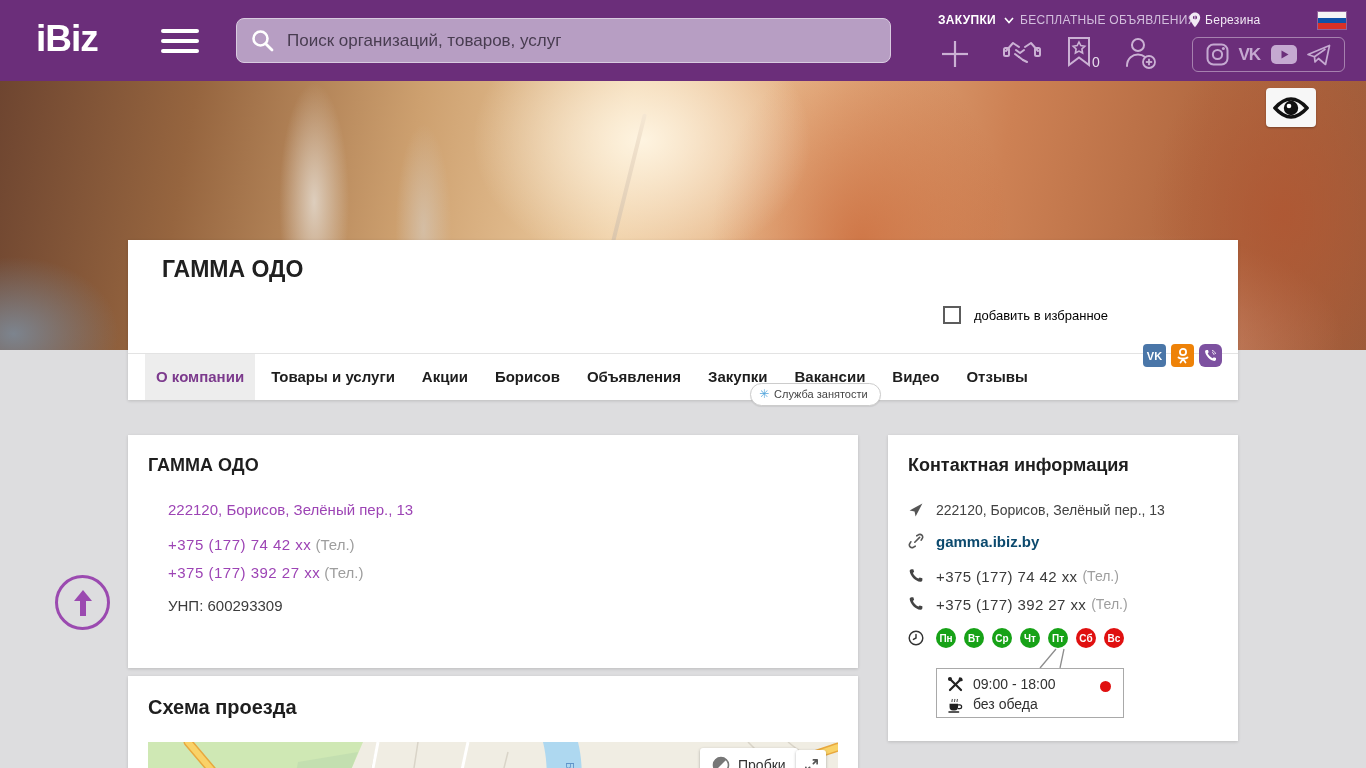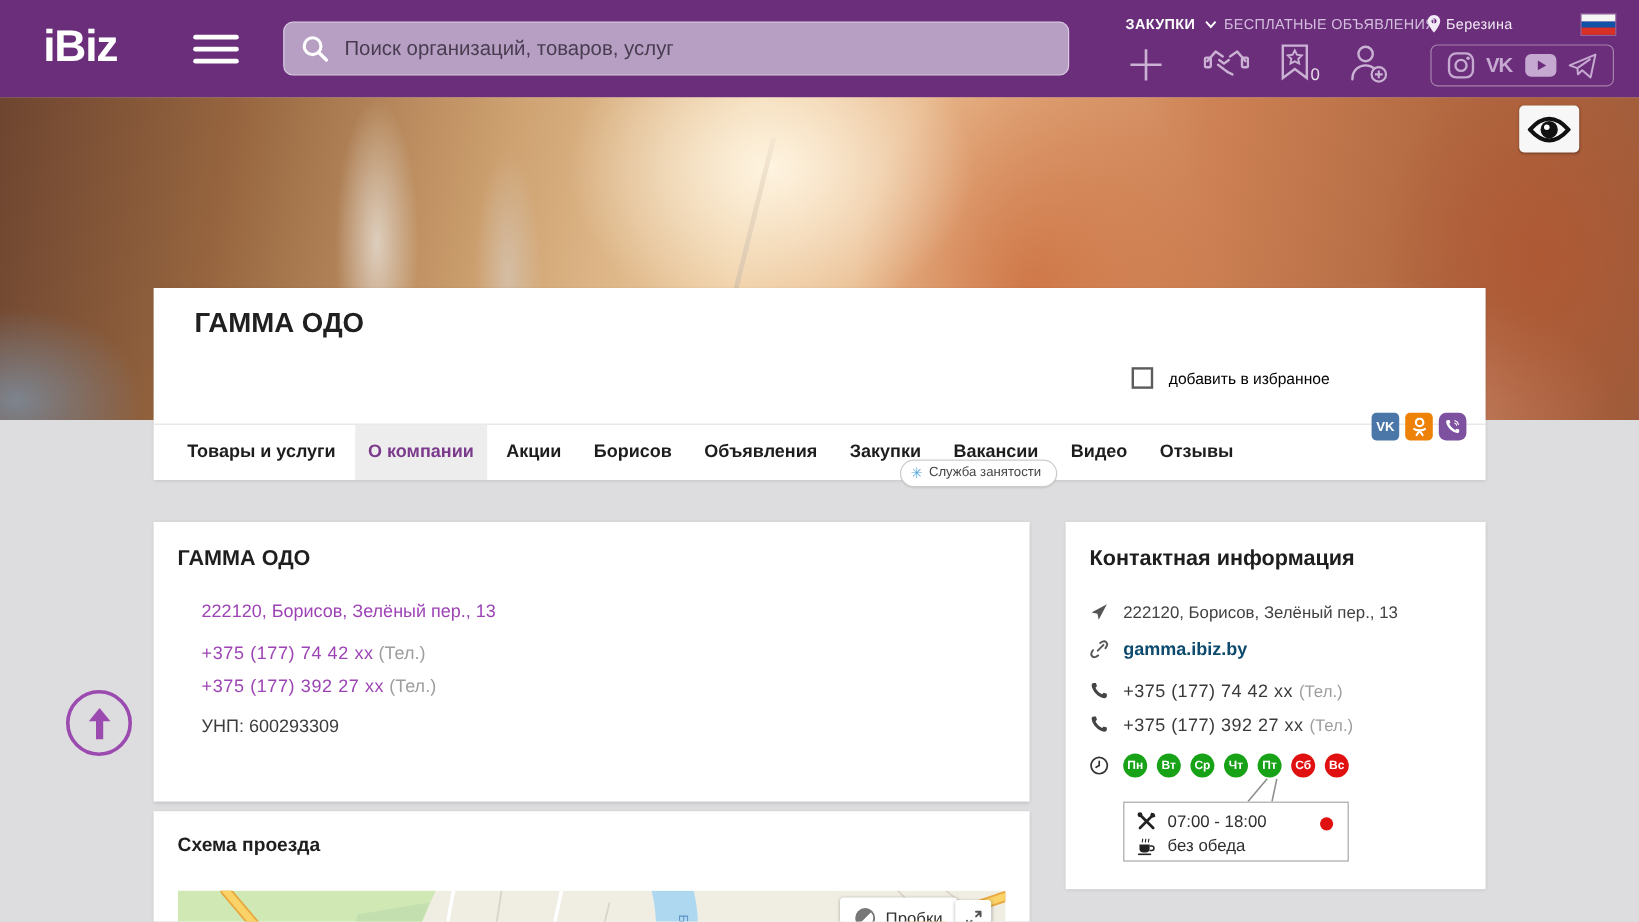--- a/index.html
+++ b/index.html
@@ -85,21 +85,21 @@
   .days { display:flex; gap:8px; }
   .day { width:20px; height:20px; border-radius:50%; color:#fff; font-size:10px; font-weight:bold; display:flex; align-items:center; justify-content:center; cursor:pointer; }
   .day-open { background:#17a217; }
   .day-closed { background:#e01010; }
   .hours-tip { position:absolute; left:48px; top:233px; width:188px; height:50px; background:#fff; border:1px solid #a9a9a9; padding:5px 10px 5px 10px; }
   .tip-row { display:flex; align-items:center; height:20px; gap:9px; }
   .tip-text { font-size:14px; color:#2f2f2f; }
   .tip-dot { position:absolute; right:12px; top:12px; width:11px; height:11px; border-radius:50%; background:#e01010; }
 
   .map-card { position:absolute; left:128px; top:676px; width:730px; height:200px; }
-  .map-title { position:absolute; left:20px; top:20px; font-size:16px; font-weight:bold; color:#1e1e1e; }
+  .map-title { position:absolute; left:20px; top:20px; font-size:20px; font-weight:bold; color:#1e1e1e; }
   .map-area { position:absolute; left:20px; top:66px; width:690px; height:130px; overflow:hidden; }
   .traffic-btn { position:absolute; left:572px; top:72px; height:34px; background:#fff; border-radius:3px; box-shadow:0 1px 3px rgba(0,0,0,.3); display:flex; align-items:center; gap:8px; padding:0 12px; font-size:14px; color:#333; cursor:pointer; }
   .expand-btn { position:absolute; left:668px; top:74px; width:30px; height:30px; background:#fff; border-radius:3px; box-shadow:0 1px 3px rgba(0,0,0,.3); display:flex; align-items:center; justify-content:center; cursor:pointer; }
 
   .scroll-top { position:absolute; left:55px; top:575px; width:55px; height:55px; border:3px solid #9b4ab0; border-radius:50%; display:flex; align-items:center; justify-content:center; cursor:pointer; }
 </style>
 </head>
 <body>
 
 <div id="screen">
@@ -191,22 +191,22 @@
       <svg width="24" height="22" viewBox="0 0 24 22">
         <path d="M1,10.5 L22.5,1.5 L18.5,20.5 L11.5,14.5 L8,18 L7.5,12.8 Z M7.5,12.8 L18.5,5" fill="none" stroke="#c5a9d1" stroke-width="1.7" stroke-linejoin="round"></path>
       </svg>
     </div>
   </div>
 
   <div class="card main-card">
     <div class="company-title">ГАММА ОДО</div>
 
     <div class="tabs">
+      <span class="tab active">О компании</span>
       <span class="tab">Товары и услуги</span>
-      <span class="tab active">О компании</span>
       <span class="tab">Акции</span>
       <span class="tab">Борисов</span>
       <span class="tab">Объявления</span>
       <span class="tab">Закупки</span>
       <span class="tab">Вакансии</span>
       <span class="tab">Видео</span>
       <span class="tab">Отзывы</span>
     </div>
 
     <div class="share-row">
@@ -311,21 +311,21 @@
     <div class="hours-tip">
       <div class="tip-row">
         <svg width="17" height="17" viewBox="0 0 20 20">
           <g stroke="#222" stroke-width="2.6" stroke-linecap="round">
             <line x1="3.5" y1="3.5" x2="16.5" y2="16.5"></line>
             <line x1="16.5" y1="3.5" x2="3.5" y2="16.5"></line>
           </g>
           <circle cx="3.5" cy="3.5" r="2.4" fill="#222"></circle>
           <path d="M14.5,1.5 a4,4 0 0 1 4,4 l-2.5,1 -2.5,-2.5 Z" fill="#222"></path>
         </svg>
-        <span class="tip-text">07:00 - 18:00</span>
+        <span class="tip-text">09:00 - 18:00</span>
       </div>
       <div class="tip-row">
         <svg width="17" height="17" viewBox="0 0 20 20">
           <path d="M3,9 h10 v4 a4,4 0 0 1 -4,4 h-2 a4,4 0 0 1 -4,-4 Z" fill="#222"></path>
           <path d="M13,10.5 h2 a2.2,2.2 0 0 1 0,4.4 h-2.2" fill="none" stroke="#222" stroke-width="1.5"></path>
           <path d="M6,7 c-1,-1.5 1,-2 0,-3.5 M9,7 c-1,-1.5 1,-2 0,-3.5 M12,7 c-1,-1.5 1,-2 0,-3.5" fill="none" stroke="#222" stroke-width="1.1"></path>
           <rect x="1.5" y="18" width="13" height="1.6" rx=".8" fill="#222"></rect>
         </svg>
         <span class="tip-text">без обеда</span>
       </div>

